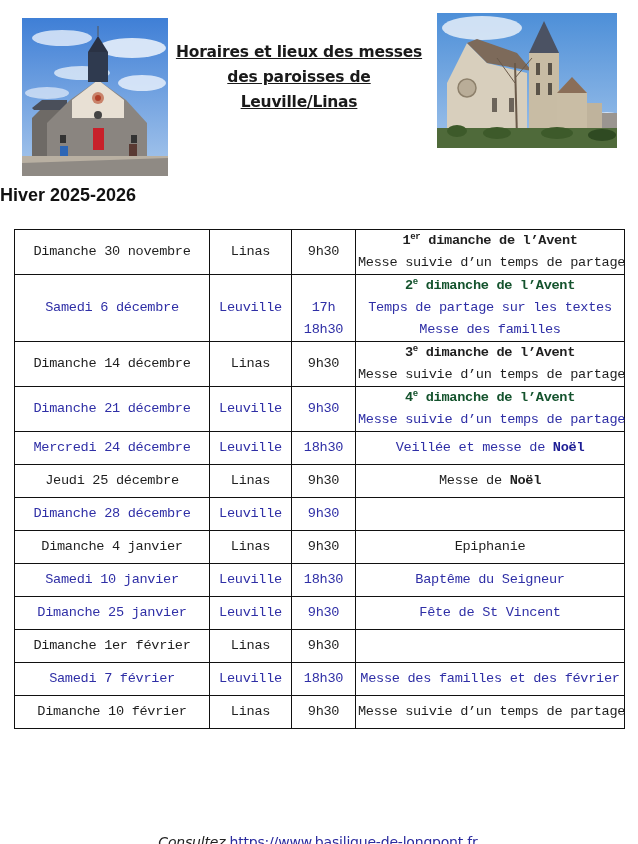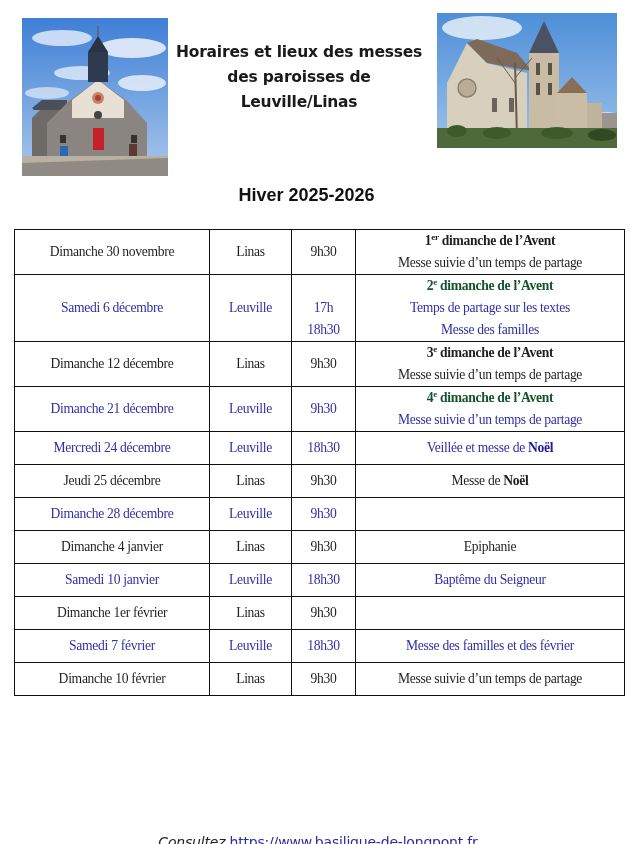--- a/index.html
+++ b/index.html
@@ -6,28 +6,28 @@
   body { width: 638px; height: 844px; position: relative; overflow: hidden;
          font-family: "Liberation Sans", "DejaVu Sans", sans-serif; color: #1a1a1a; }
 
   .photo { position: absolute; overflow: hidden; }
   #photo-left { left: 22px; top: 18px; width: 146px; height: 158px; }
   #photo-right { left: 437px; top: 13px; width: 180px; height: 135px; }
   .photo svg { display: block; width: 100%; height: 100%; }
 
   .header-title { position: absolute; left: 170px; top: 40px; width: 258px;
                   text-align: center; font-family: "DejaVu Sans", sans-serif; font-weight: bold;
-                  font-size: 15.5px; line-height: 25px; color: #1a1a1a; letter-spacing: -0.2px; }
-  .season { position: absolute; left: 0; top: 185px; width: 613px; text-align: center;
+                  font-size: 15.5px; line-height: 25px; color: #1a1a1a; letter-spacing: -0.2px; text-decoration: underline; }
+  .season { position: absolute; left: 0; top: 185px; width: 613px; 
             font-family: "Liberation Sans", sans-serif; font-weight: bold; font-size: 18px;
             color: #111; }
 
   table.schedule { position: absolute; left: 14px; top: 229px; width: 610px;
                    border-collapse: collapse; table-layout: fixed;
-                   font-family: Liberation Serif, serif; font-size: 13.6px; letter-spacing: -0.3px; }
+                   font-family: Liberation Mono, monospace; font-size: 13.6px; letter-spacing: -0.3px; }
   table.schedule td { border: 1.4px solid #111; text-align: center; vertical-align: middle;
                       padding: 0 2px; line-height: 22px; white-space: nowrap; }
   col.c-date { width: 195px; } col.c-place { width: 82px; }
   col.c-time { width: 64px; } col.c-note { width: 269px; }
 
   tr.linas td { color: #1f1f1f; }
   tr.leuville td { color: #2f2fa6; }
   tr.leuville .hl { color: #14532d; text-align: center; }
   .hl { font-weight: bold; }
   sup { font-size: 9px; vertical-align: 5px; line-height: 0; }
@@ -161,21 +161,21 @@
         <div>18h30</div>
       </td>
       <td>
         <div class="hl"><span>2</span><sup>e</sup><span> dimanche de l’Avent</span></div>
         <div>Temps de partage sur les textes</div>
         <div>Messe des familles</div>
       </td>
     </tr>
 
     <tr class="linas" style="height:44px">
-      <td>Dimanche 12 décembre</td>
+      <td>Dimanche 14 décembre</td>
       <td>Linas</td>
       <td>9h30</td>
       <td>
         <div class="hl"><span>3</span><sup>e</sup><span> dimanche de l’Avent</span></div>
         <div>Messe suivie d’un temps de partage</div>
       </td>
     </tr>
 
     <tr class="leuville" style="height:44px">
       <td>Dimanche 21 décembre</td>
@@ -216,20 +216,26 @@
     </tr>
 
     <tr class="leuville" style="height:33px">
       <td>Samedi 10 janvier</td>
       <td>Leuville</td>
       <td>18h30</td>
       <td>Baptême du Seigneur</td>
     </tr>
 
 
+    <tr class="leuville" style="height:33px">
+      <td>Dimanche 25 janvier</td>
+      <td>Leuville</td>
+      <td>9h30</td>
+      <td>Fête de St Vincent</td>
+    </tr>
 
     <tr class="linas" style="height:33px">
       <td>Dimanche 1er février</td>
       <td>Linas</td>
       <td>9h30</td>
       <td></td>
     </tr>
 
     <tr class="leuville" style="height:33px">
       <td>Samedi 7 février</td>

